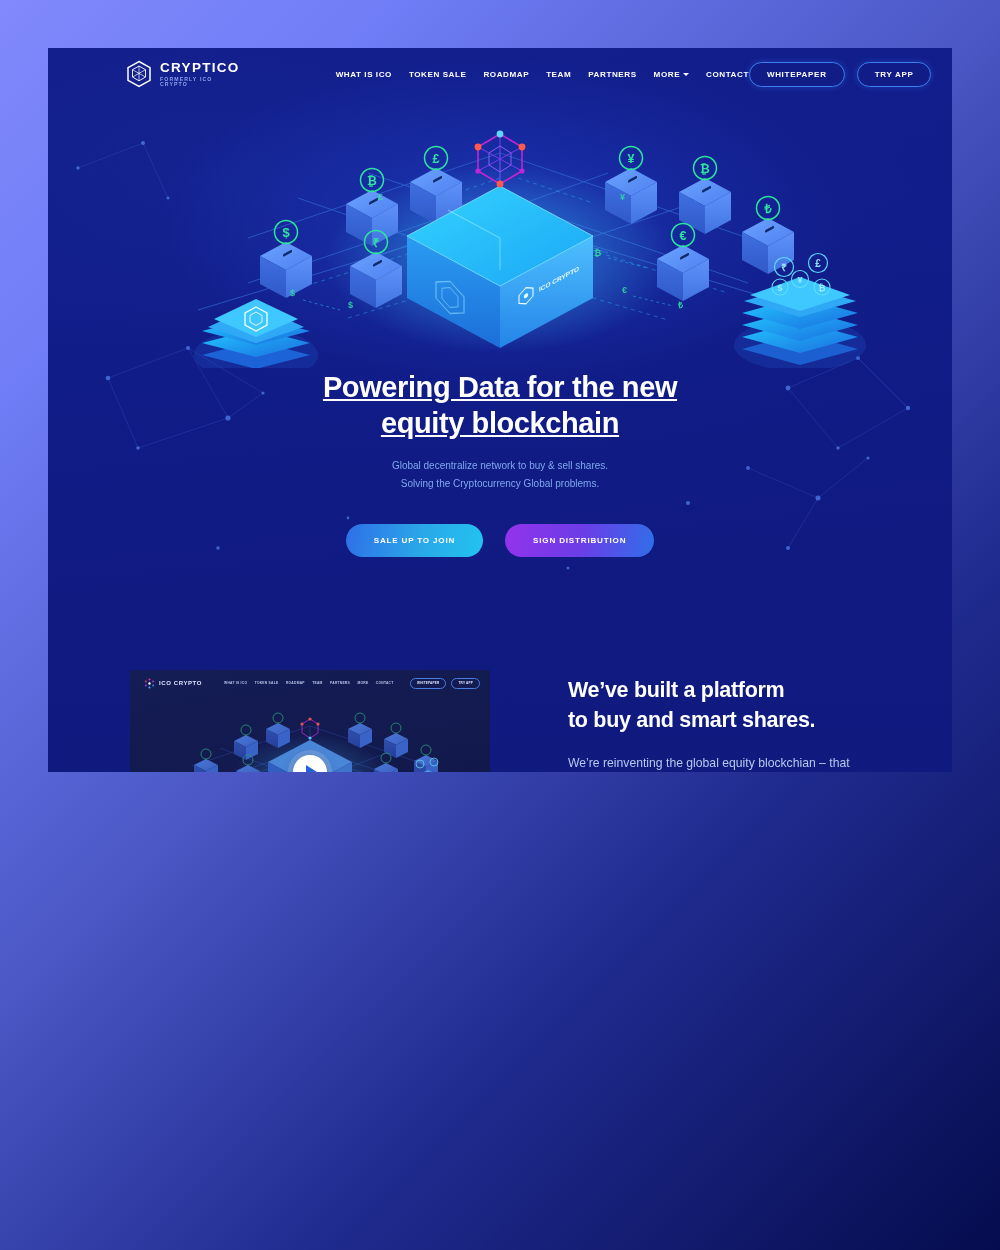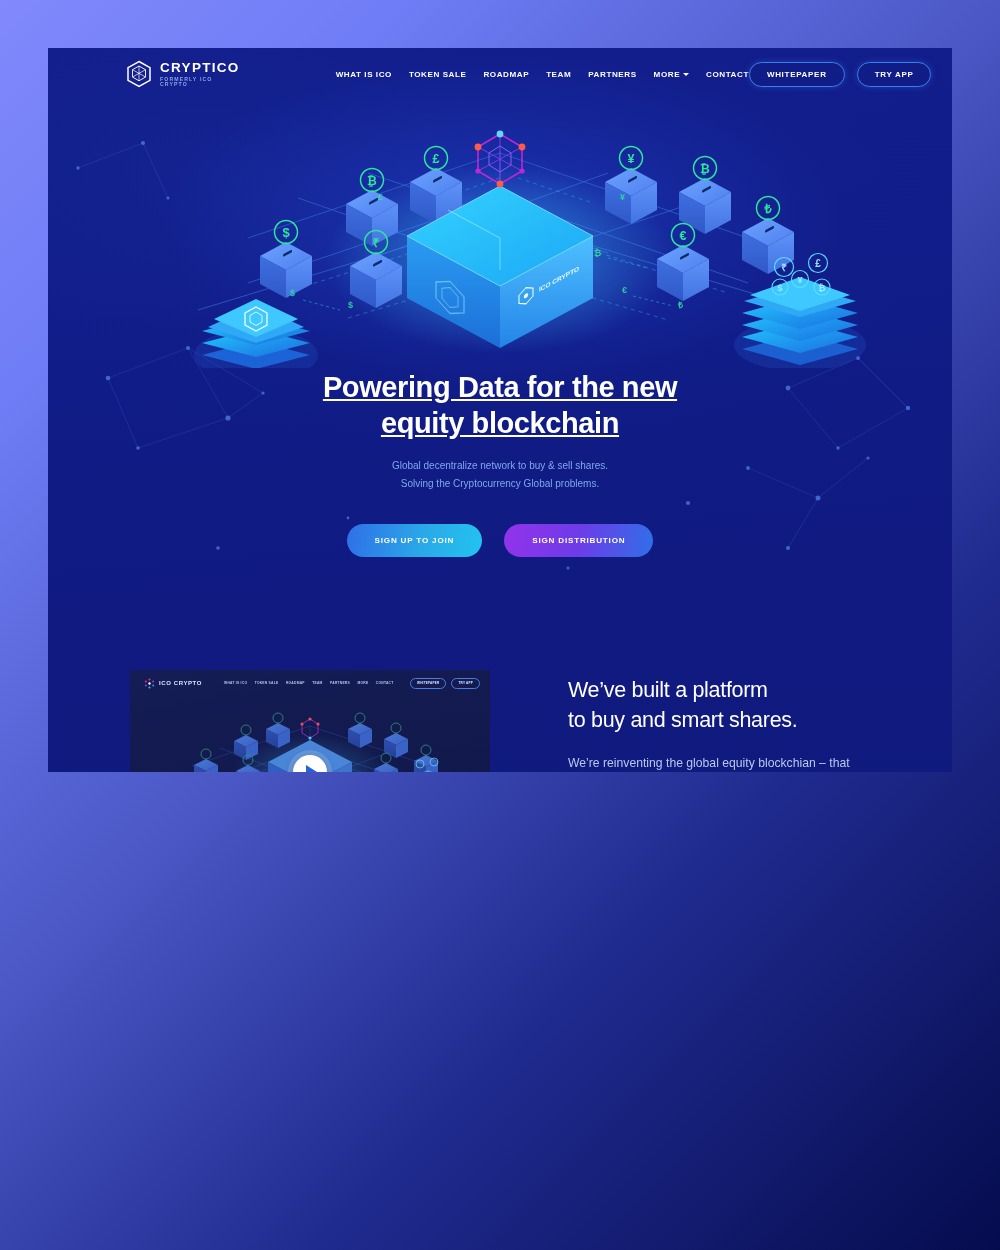--- a/index.html
+++ b/index.html
@@ -199,21 +199,21 @@
     border-top: 7px solid transparent;
     border-bottom: 7px solid transparent;
     border-left: 11px solid #2463d8;
     margin-left: 3px;
   }
 
   .platform-text { padding-top: 6px; }
   .platform-title {
     color: #ffffff;
     font-size: 21.5px;
-    font-weight: normal;
+    font-weight: bold;
     line-height: 1.38;
     letter-spacing: -0.3px;
   }
   .platform-body {
     color: #b9c8ef;
     font-size: 12.2px;
     line-height: 1.78;
     margin-top: 18px;
     max-width: 288px;
   }
@@ -525,21 +525,21 @@
     <div class="hero-copy">
       <h1 class="hero-title">
         <span>Powering Data for the new</span><br>
         <span>equity blockchain</span>
       </h1>
       <p class="hero-sub">
         <span>Global decentralize network to buy &amp; sell shares.</span><br>
         <span>Solving the Cryptocurrency Global problems.</span>
       </p>
       <div class="hero-btns">
-        <button class="cta cta-primary">SIGN UP TO JOIN</button>
+        <button class="cta cta-primary">SALE UP TO JOIN</button>
         <button class="cta cta-secondary">SIGN DISTRIBUTION</button>
       </div>
     </div>
   </section>
 
   <section class="platform">
 
     <div class="video-card">
       <div class="mini-nav">
         <div class="mini-brand">

